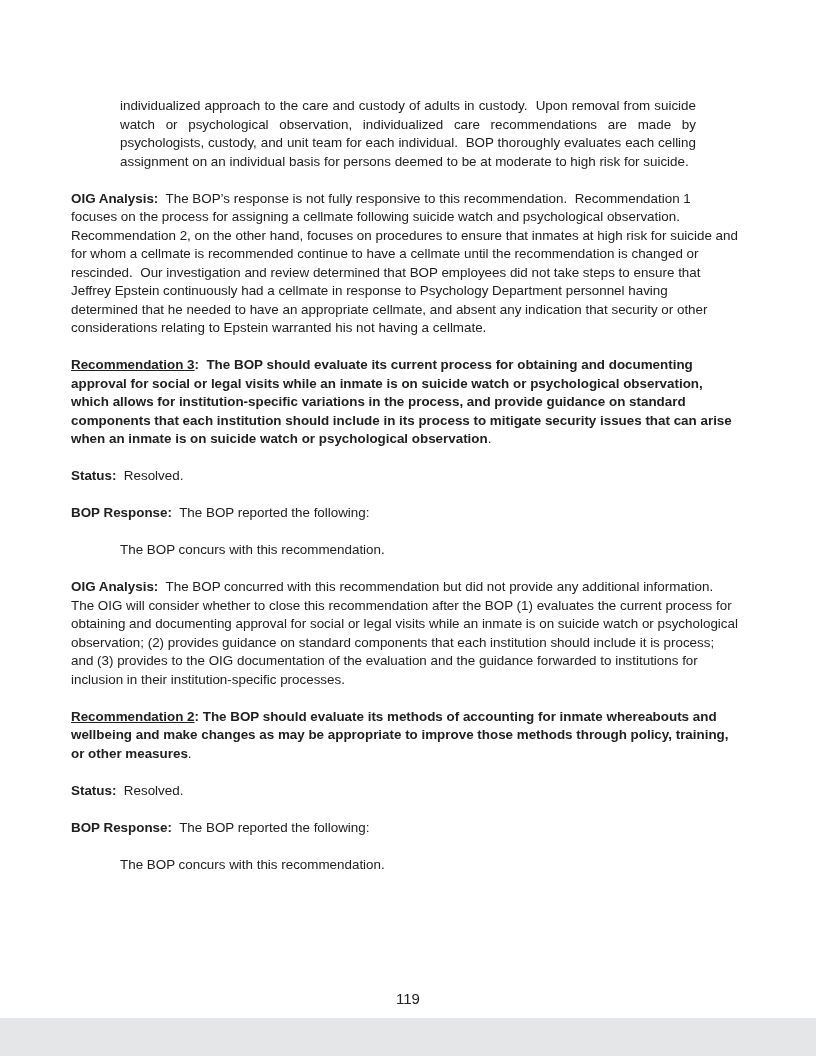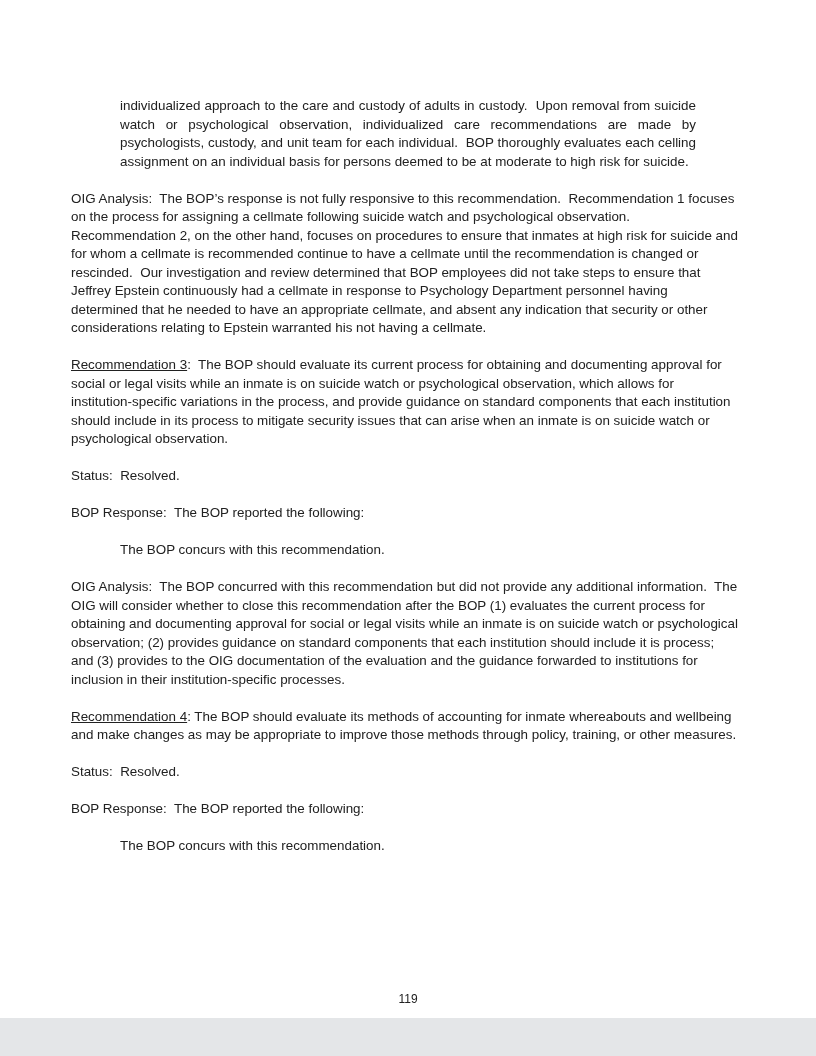--- a/index.html
+++ b/index.html
@@ -34,29 +34,29 @@
       margin-left: 49px;
       margin-right: 42px;
       text-align: justify;
     }
     .para.indent {
       margin-left: 49px;
     }
     .para.gap {
       margin-top: 11px;
     }
-    .b { font-weight: normal; }
+    .b { font-weight: bold; }
     .u { text-decoration: underline; text-align: center; }
     .page-number {
       position: absolute;
       top: 991px;
       left: 0;
       width: 100%;
       text-align: center;
-      font-size: 12px;
+      font-size: 15px;
       line-height: 16px;
       color: #212121;
     }
     .footer-bar {
       position: absolute;
       left: 0;
       bottom: 0;
       width: 100%;
       height: 38px;
       background: #e4e6e8;
@@ -67,20 +67,20 @@
 
 <div class="page" style="color: rgb(33, 33, 33);">
   <main class="content" id="content">
       <p class="para blockquote"><span>individualized approach to the care and custody of adults in custody.  Upon removal from suicide watch or psychological observation, individualized care recommendations are made by psychologists, custody, and unit team for each individual.  BOP thoroughly evaluates each celling assignment on an individual basis for persons deemed to be at moderate to high risk for suicide.</span></p>
       <p class="para body"><span class="b">OIG Analysis:</span><span>  The BOP’s response is not fully responsive to this recommendation.  Recommendation 1 focuses on the process for assigning a cellmate following suicide watch and psychological observation.  Recommendation 2, on the other hand, focuses on procedures to ensure that inmates at high risk for suicide and for whom a cellmate is recommended continue to have a cellmate until the recommendation is changed or rescinded.  Our investigation and review determined that BOP employees did not take steps to ensure that Jeffrey Epstein continuously had a cellmate in response to Psychology Department personnel having determined that he needed to have an appropriate cellmate, and absent any indication that security or other considerations relating to Epstein warranted his not having a cellmate.</span></p>
       <p class="para body gap"><span class="b u">Recommendation 3</span><span class="b">:  The BOP should evaluate its current process for obtaining and documenting approval for social or legal visits while an inmate is on suicide watch or psychological observation, which allows for institution-specific variations in the process, and provide guidance on standard components that each institution should include in its process to mitigate security issues that can arise when an inmate is on suicide watch or psychological observation</span><span>.</span></p>
       <p class="para body"><span class="b">Status:</span><span>  Resolved.</span></p>
       <p class="para body"><span class="b">BOP Response:</span><span>  The BOP reported the following:</span></p>
       <p class="para indent"><span>The BOP concurs with this recommendation.</span></p>
       <p class="para body"><span class="b">OIG Analysis:</span><span>  The BOP concurred with this recommendation but did not provide any additional information.  The OIG will consider whether to close this recommendation after the BOP (1) evaluates the current process for obtaining and documenting approval for social or legal visits while an inmate is on suicide watch or psychological observation; (2) provides guidance on standard components that each institution should include it is process; and (3) provides to the OIG documentation of the evaluation and the guidance forwarded to institutions for inclusion in their institution-specific processes.</span></p>
-      <p class="para body gap"><span class="b u">Recommendation 4</span><span class="b">: The BOP should evaluate its methods of accounting for inmate whereabouts and wellbeing and make changes as may be appropriate to improve those methods through policy, training, or other measures</span><span>.</span></p>
+      <p class="para body gap"><span class="b u">Recommendation 2</span><span class="b">: The BOP should evaluate its methods of accounting for inmate whereabouts and wellbeing and make changes as may be appropriate to improve those methods through policy, training, or other measures</span><span>.</span></p>
       <p class="para body"><span class="b">Status:</span><span>  Resolved.</span></p>
       <p class="para body"><span class="b">BOP Response:</span><span>  The BOP reported the following:</span></p>
       <p class="para indent"><span>The BOP concurs with this recommendation.</span></p>
     </main>
   <div class="page-number">119</div>
   <div class="footer-bar" style="background: rgb(228, 230, 232);"></div>
 </div>
 
 </body></html>

